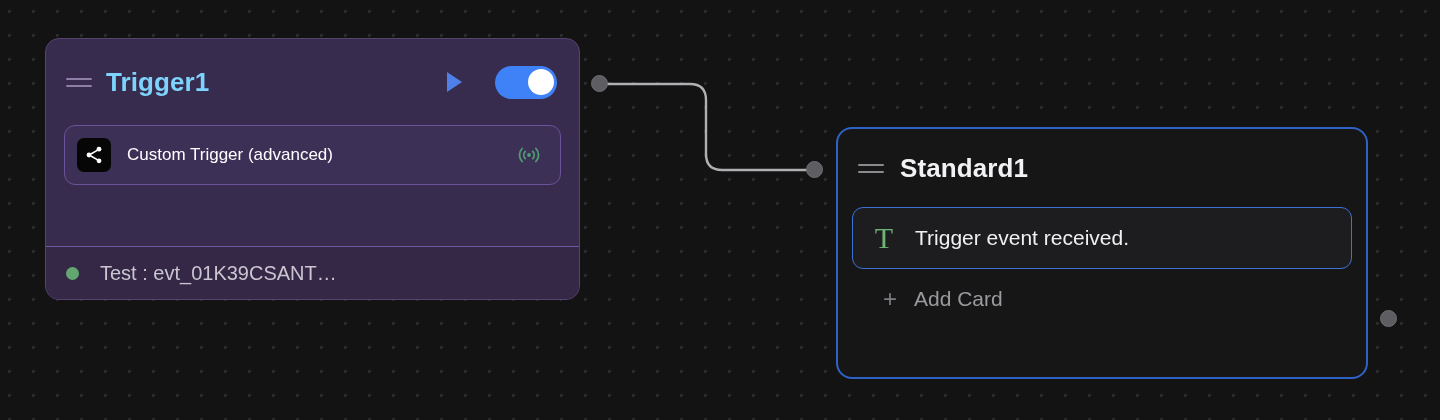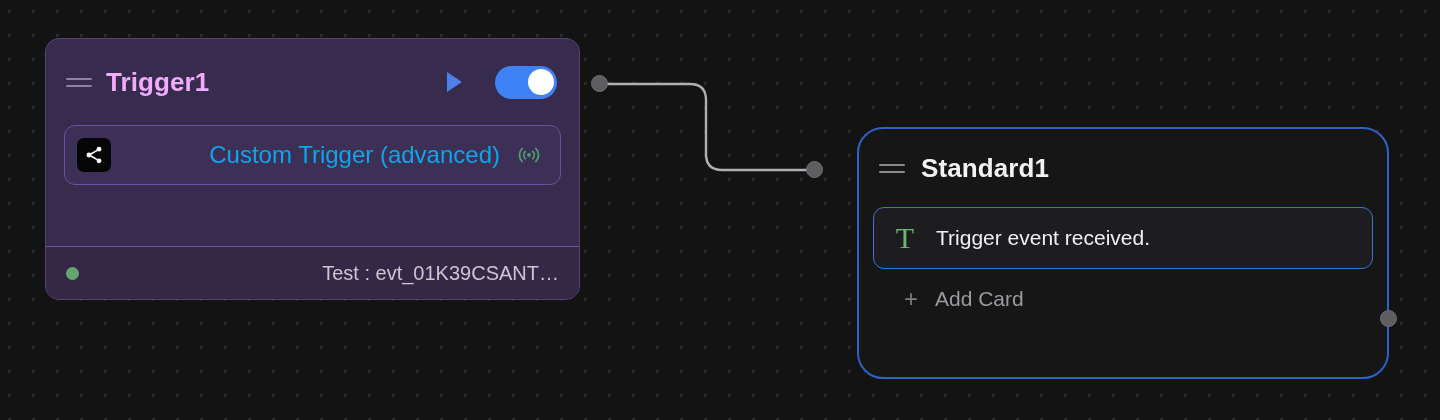--- a/index.html
+++ b/index.html
@@ -68,21 +68,21 @@
   #trigger-node .drag-handle i { background: #8d7fa6; }
   #standard-node .drag-handle i { background: #8a8a8e; }
 
   .node-title {
     font-size: 26px;
     font-weight: bold;
     letter-spacing: 0.1px;
     flex: 1 1 auto;
     white-space: nowrap;
   }
-  #trigger-node .node-title { color: #f0abfc; }
+  #trigger-node .node-title { color: #7dd3fc; }
   #standard-node .node-title { color: #f2f2f4; }
 
   .play-btn {
     width: 26px; height: 26px;
     display: flex; align-items: center; justify-content: center;
     flex: 0 0 auto;
     cursor: pointer;
     background: none; border: none;
   }
   .play-tri {
@@ -123,46 +123,44 @@
     cursor: pointer;
   }
   .app-icon {
     width: 34px; height: 34px;
     border-radius: 7px;
     background: #060606;
     display: flex; align-items: center; justify-content: center;
     flex: 0 0 auto;
   }
   .trigger-label {
-    font-size: 24px;
-    color: #0ea5e9;
+    font-size: 17px;
+    color: #ffffff;
     flex: 1 1 auto;
     white-space: nowrap;
-    text-align: right;
   }
   .signal-icon { flex: 0 0 auto; display: flex; }
 
   .node-divider {
     position: absolute;
     left: 0; right: 0;
     top: 207px;
     height: 1px;
     background: #6d58a0;
   }
   #trigger-footer {
     position: absolute;
     left: 0; right: 0;
     top: 208px;
     bottom: 0;
     background: #342846;
     display: flex;
     align-items: center;
     padding: 0 20px;
-    gap: 3px;
-    justify-content: space-between;
+    gap: 21px;
   }
   .status-dot {
     width: 13px; height: 13px;
     border-radius: 50%;
     background: #63a66f;
     flex: 0 0 auto;
   }
   .status-text {
     font-size: 20px;
     color: #c9c6d2;
@@ -170,23 +168,22 @@
   }
 
   
   #standard-node {
     left: 836px;
     top: 127px;
     width: 532px;
     height: 252px;
     background: #161617;
     border: 2px solid #2f62c5;
-    border-radius: 26px;
+    border-radius: 16px;
     overflow: hidden;
-    margin-left: 21px;
   }
   #standard-node .node-header {
     height: 78px;
     display: flex;
     align-items: center;
     padding: 0 22px 0 20px;
     gap: 16px;
   }
   .standard-body { padding: 0 14px; }
   #standard-card {

